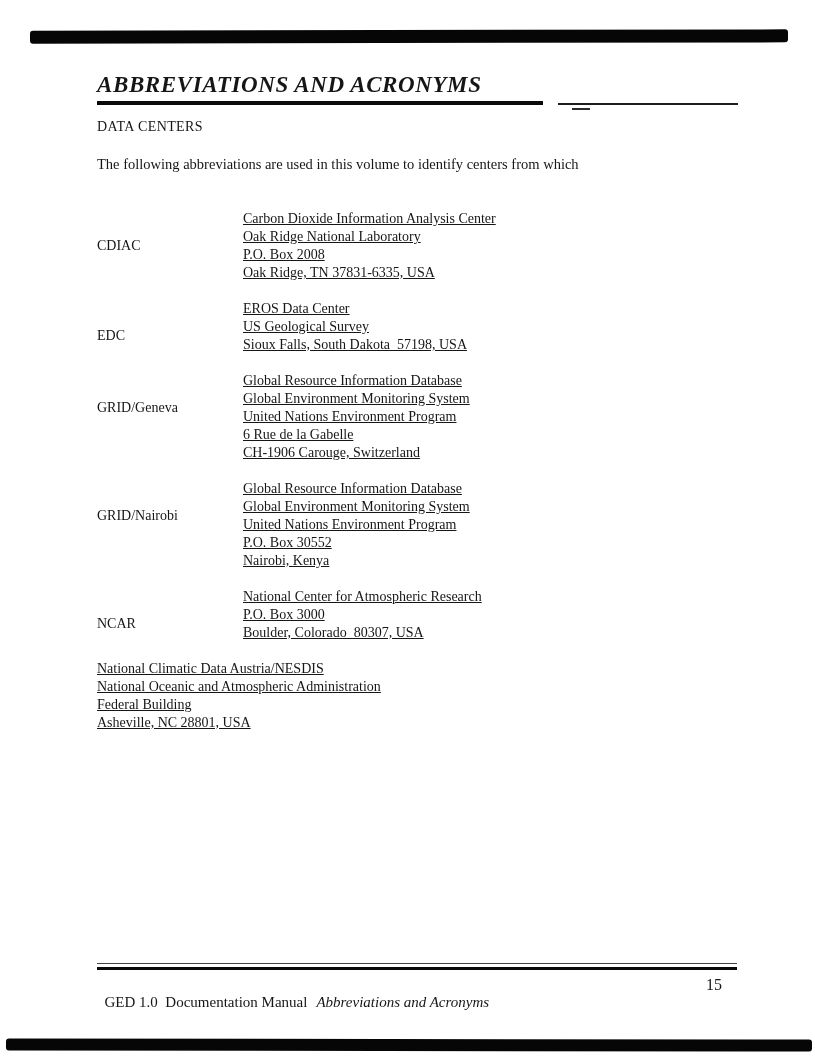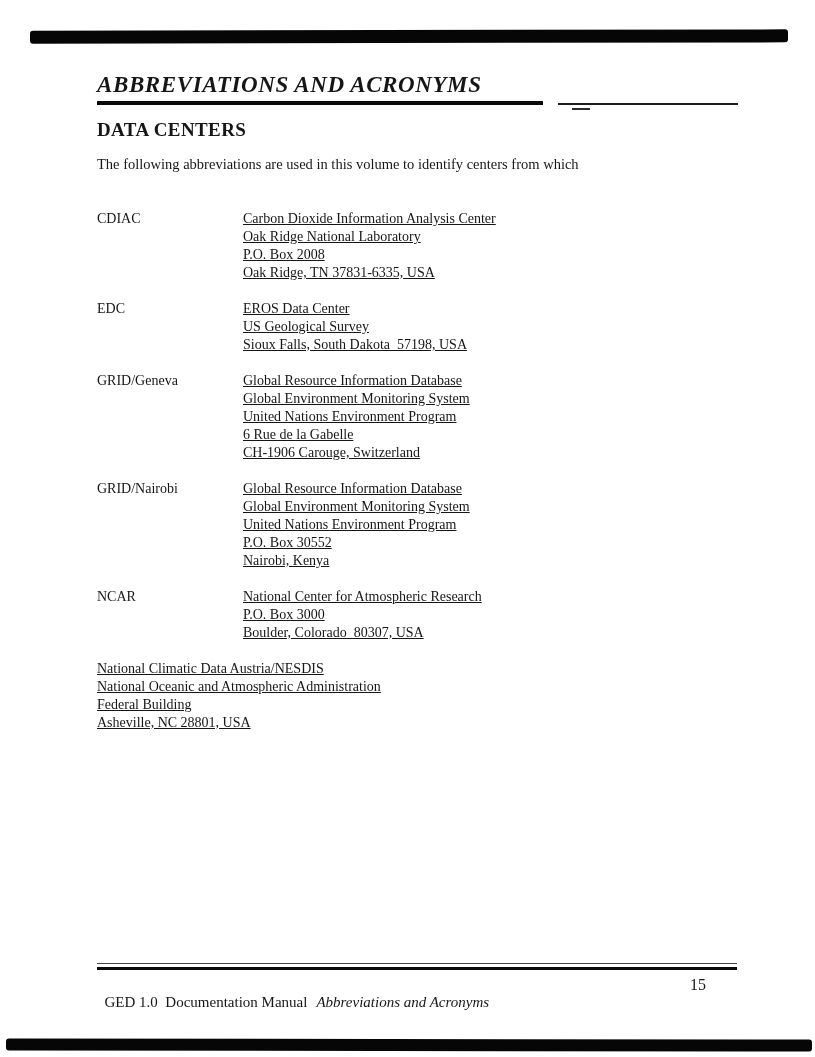--- a/index.html
+++ b/index.html
@@ -42,22 +42,22 @@
   }
   .title-rule-dash {
     position: absolute;
     left: 572px; top: 108px;
     width: 18px; height: 2px;
     background: #2a2a2a;
   }
   .section-heading {
     position: absolute;
     left: 97px; top: 119px;
-    font-size: 19px;
-    font-weight: bold;
+    font-size: 14px;
+    font-weight: normal;
     letter-spacing: 0.4px;
   }
   .intro {
     position: absolute;
     left: 97px; top: 154px;
     font-size: 14.5px;
     line-height: 20px;
   }
   .intro-line { white-space: pre-wrap; }
 
@@ -69,20 +69,21 @@
   .entry {
     display: flex;
     margin-bottom: 18px;
     font-size: 14px;
     line-height: 18px;
   }
   .entry-term {
     width: 146px;
     flex: 0 0 146px;
     white-space: nowrap;
+    margin-top: 27px;
   }
   .entry-def { flex: 1; }
   .def-line { white-space: pre-wrap; text-decoration: underline; }
 
   .footer-rule-thin {
     position: absolute;
     left: 97px; top: 963px;
     width: 640px; height: 1px;
     background: #444444;
   }
@@ -97,21 +98,21 @@
     left: 97px; top: 977px;
     font-size: 15px;
     white-space: pre-wrap;
   }
   .footer-italic {
     font-style: italic;
     margin-left: 9px;
   }
   .page-number {
     position: absolute;
-    right: 109px; top: 976px;
+    right: 93px; top: 976px;
     font-size: 16px;
   }
 </style>
 </head>
 <body>
 
 <div class="scan-bar top"></div>
 <div class="scan-bar bottom"></div>
 
 <div class="doc-title">ABBREVIATIONS AND ACRONYMS</div>

